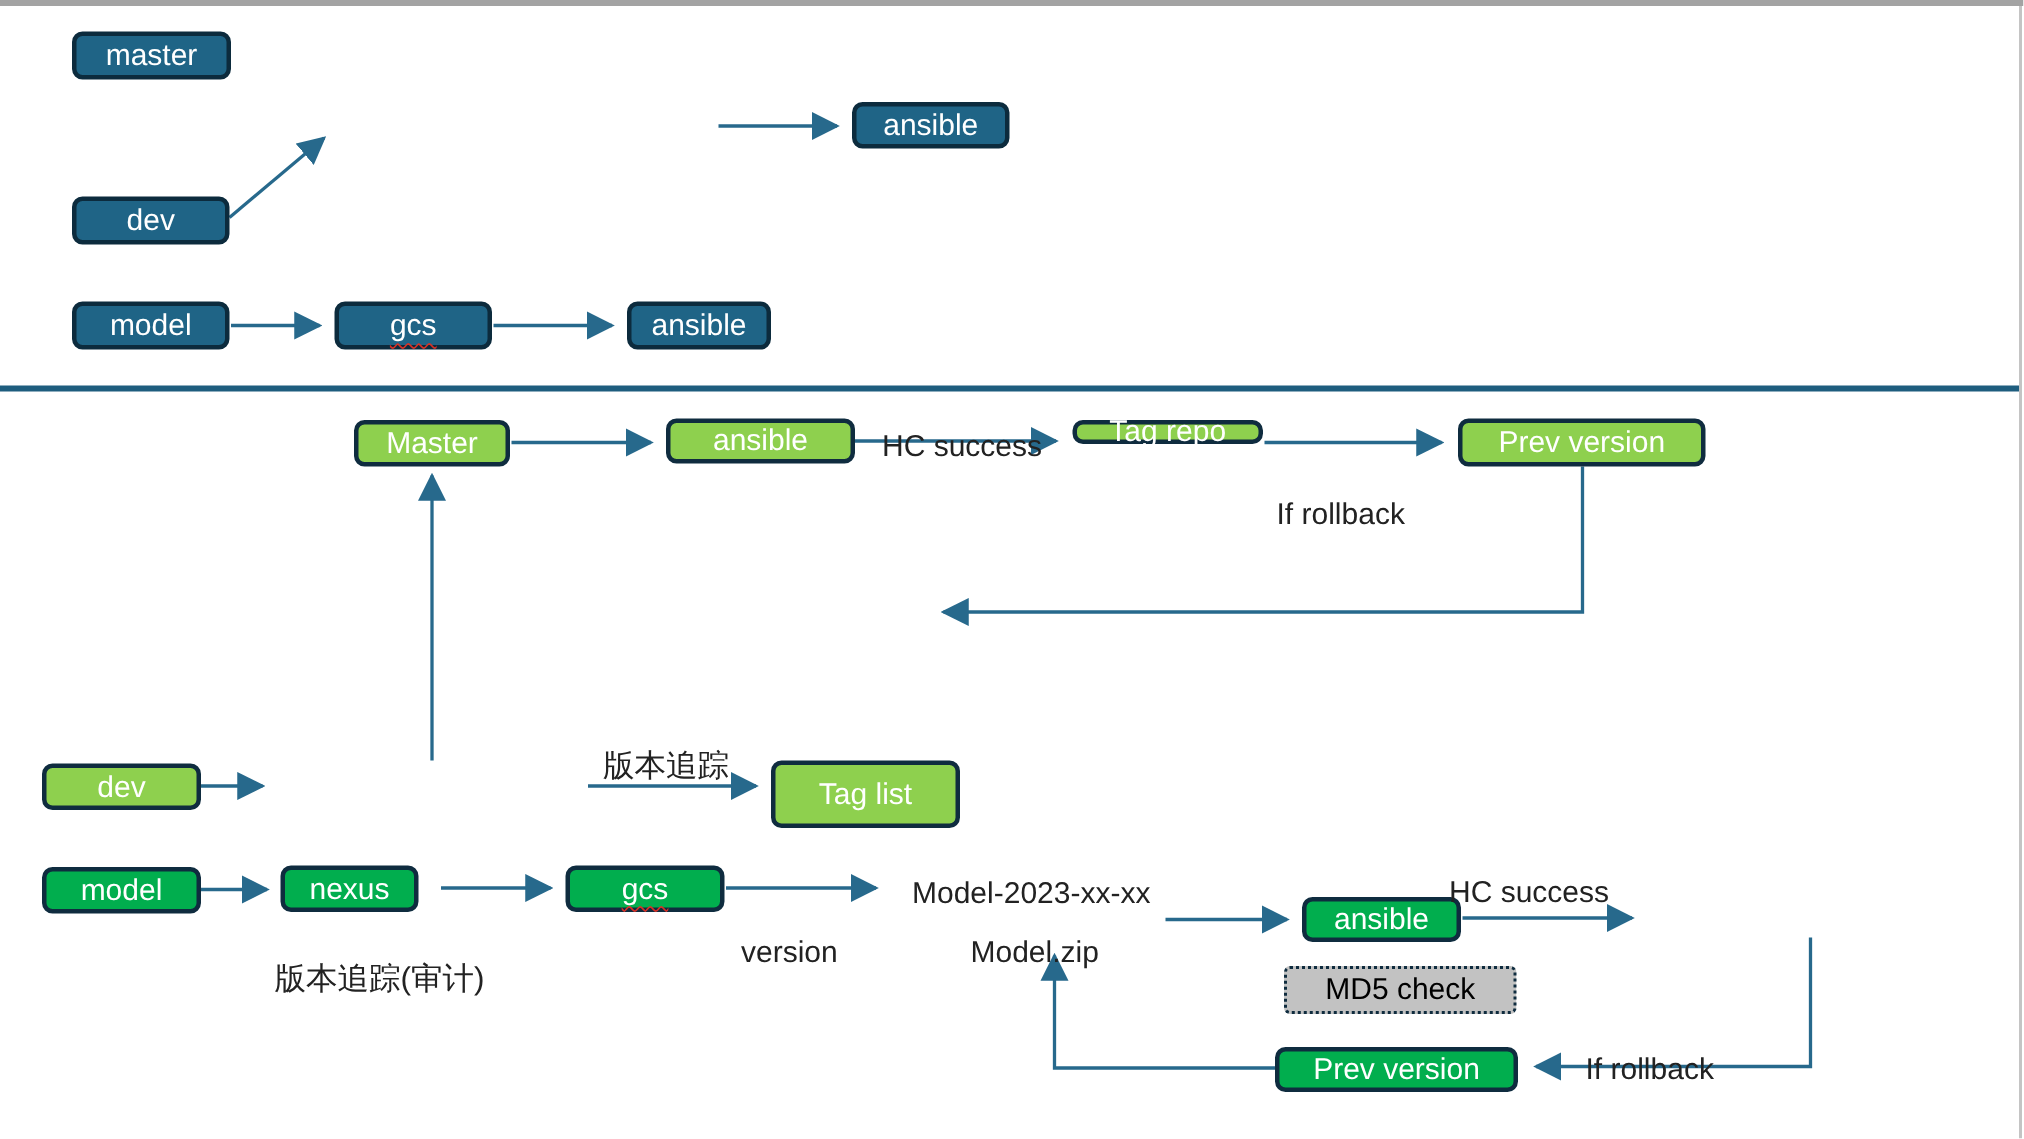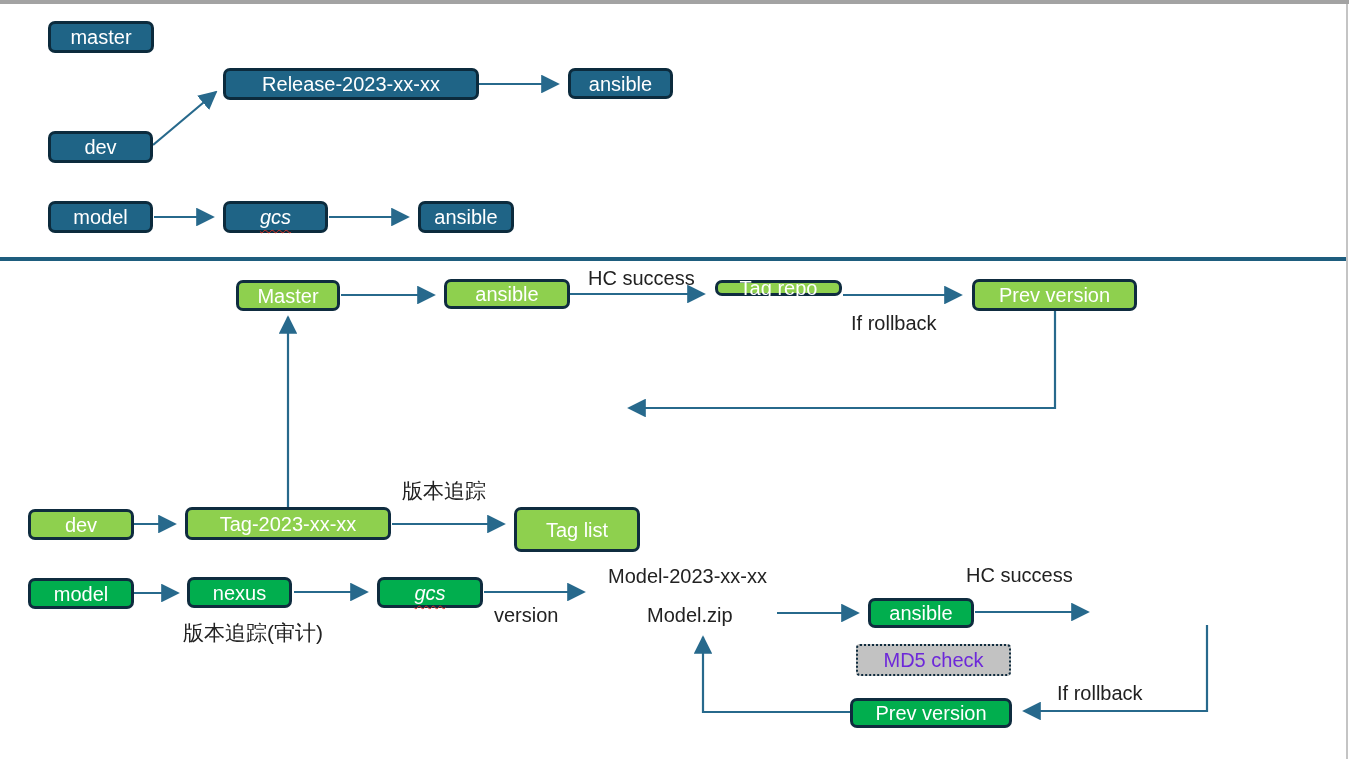--- a/index.html
+++ b/index.html
@@ -8,24 +8,24 @@
           border-top:4px solid #a3a3a3;box-sizing:border-box;}
   .right-edge{position:absolute;top:0;right:1px;width:2px;height:759px;background:#c4c4c4;}
   .divider{position:absolute;left:0;top:253px;width:1346px;height:4px;background:var(--divider,#1e5d7e);}
   .arrows{position:absolute;left:0;top:0;width:1349px;height:759px;z-index:1;}
   .box{position:absolute;z-index:2;display:flex;align-items:center;justify-content:center;
        border-radius:7px;color:#ffffff;font-size:20px;line-height:1;box-sizing:border-box;}
   .teal{background:var(--teal-fill,#1f6486);border:3px solid var(--teal-border,#0c2b3d);}
   .lgreen{background:var(--lgreen,#8ed04e);border:3px solid var(--green-border,#0f2c3f);}
   .dgreen{background:var(--dgreen,#01ae4e);border:3px solid var(--green-border,#0f2c3f);}
   .gray{background:var(--gray-fill,#c2c2c2);border:2px dotted var(--green-border,#16374f);
-        color:#6d28d9;border-radius:4px;align-items:center;}
-  .lbl{position:absolute;z-index:2;color:#222222;font-size:20px;white-space:nowrap;line-height:1.2;}
+        color:#000000;border-radius:4px;align-items:center;}
+  .lbl{position:absolute;z-index:2;color:#222222;font-size:20px;white-space:nowrap;line-height:1.2;margin-top:20px;}
   .squiggle{text-decoration:underline;text-decoration-style:wavy;
-            text-decoration-color:#d93025;text-decoration-thickness:1px;text-underline-offset:5px;font-style:italic;}
+            text-decoration-color:#d93025;text-decoration-thickness:1px;text-underline-offset:5px;}
 </style>
 </head>
 <body>
 
 <div class="canvas">
 
   <svg class="arrows" viewBox="0 0 1349 759" xmlns="http://www.w3.org/2000/svg">
     <defs>
       <marker id="ah" viewBox="0 0 10 10" refX="9" refY="5" markerWidth="8.5" markerHeight="8.5" orient="auto-start-reverse">
         <path d="M0,0 L10,5 L0,10 z" fill="#27698c"></path>
@@ -54,23 +54,20 @@
       <path d="M975,608 L1088,608" marker-end="url(#ah)"></path>
 
       <path d="M1207,621 L1207,707 L1024,707" marker-end="url(#ah)"></path>
       <path d="M850,708 L703,708 L703,633" marker-end="url(#ah)"></path>
     </g>
   </svg>
 
   <div class="box teal" style="left:48px;top:17px;width:106px;height:32px">
     <span>master</span>
   </div>
-  <div class="box teal" style="left:223px;top:64px;width:256px;height:32px">
-    <span>Release-2023-xx-xx</span>
-  </div>
   <div class="box teal" style="left:568px;top:64px;width:105px;height:31px">
     <span>ansible</span>
   </div>
   <div class="box teal" style="left:48px;top:127px;width:105px;height:32px">
     <span>dev</span>
   </div>
   <div class="box teal" style="left:48px;top:197px;width:105px;height:32px">
     <span>model</span>
   </div>
   <div class="box teal" style="left:223px;top:197px;width:105px;height:32px">
@@ -94,32 +91,29 @@
   <div class="box lgreen" style="left:972px;top:275px;width:165px;height:32px">
     <span>Prev version</span>
   </div>
 
   <div class="lbl" style="left:588px;top:262px">HC success</div>
   <div class="lbl" style="left:851px;top:307px">If rollback</div>
 
   <div class="box lgreen" style="left:28px;top:505px;width:106px;height:31px">
     <span>dev</span>
   </div>
-  <div class="box lgreen" style="left:185px;top:503px;width:206px;height:33px">
-    <span>Tag-2023-xx-xx</span>
-  </div>
   <div class="box lgreen" style="left:514px;top:503px;width:126px;height:45px">
     <span>Tag list</span>
   </div>
   <div class="lbl" style="left:402px;top:474px;font-size:21px">版本追踪</div>
 
   <div class="box dgreen" style="left:28px;top:574px;width:106px;height:31px">
     <span>model</span>
   </div>
-  <div class="box dgreen" style="left:187px;top:573px;width:105px;height:31px">
+  <div class="box dgreen" style="left:187px;top:573px;width:92px;height:31px">
     <span>nexus</span>
   </div>
   <div class="box dgreen" style="left:377px;top:573px;width:106px;height:31px">
     <span class="squiggle">gcs</span>
   </div>
   <div class="lbl" style="left:183px;top:616px;font-size:21px">版本追踪(审计)</div>
   <div class="lbl" style="left:494px;top:599px">version</div>
 
   <div class="lbl" style="left:608px;top:560px">Model-2023-xx-xx</div>
   <div class="lbl" style="left:647px;top:599px">Model.zip</div>

